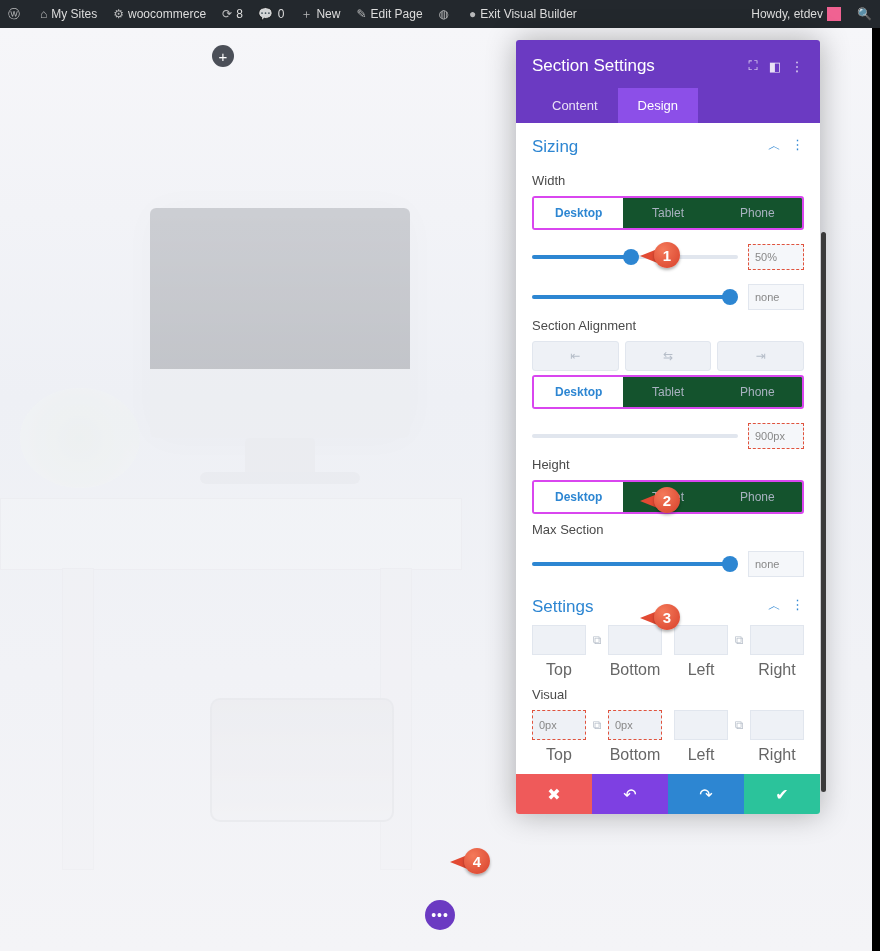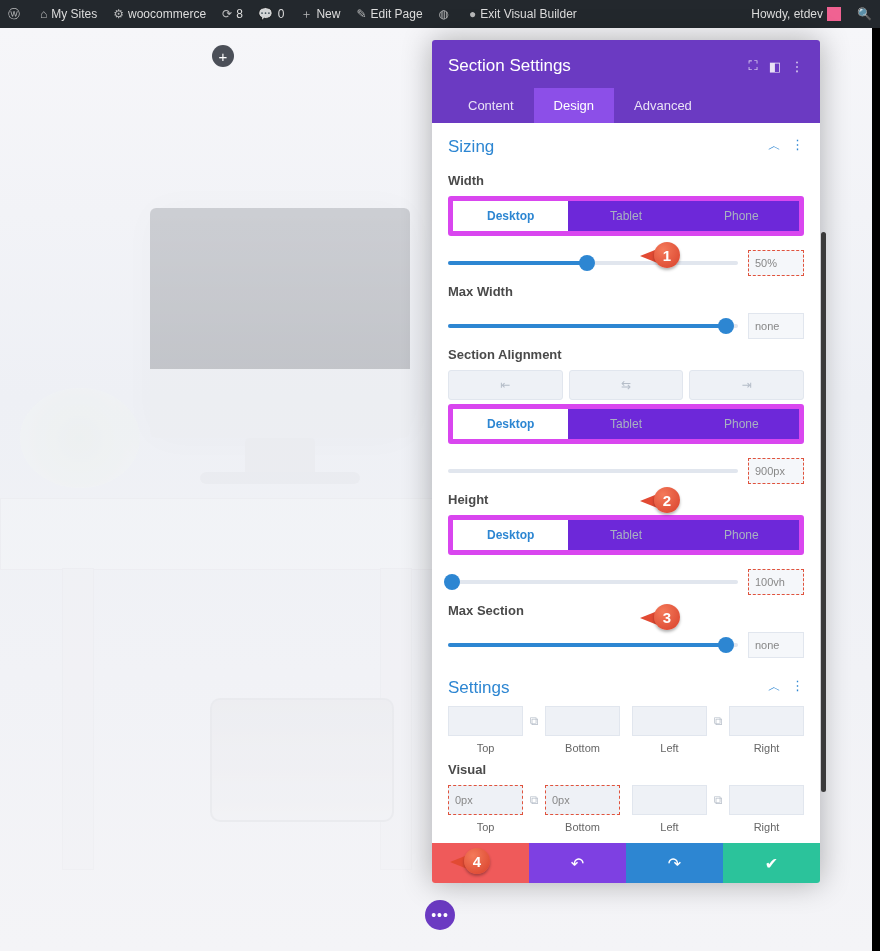--- a/index.html
+++ b/index.html
@@ -20,51 +20,51 @@
 .desk .tabletop{position:absolute;left:0;top:470px;width:460px;height:70px;background:#fbfbfd;border:1px solid #e3e3e7}
 .desk .leg{position:absolute;top:540px;width:30px;height:300px;background:#f1f1f4;border:1px solid #e3e3e7}
 .desk .leg.l1{left:62px}.desk .leg.l2{left:380px}
 .desk .flowers{position:absolute;left:20px;top:360px;width:120px;height:100px;border-radius:50%;background:radial-gradient(circle,#e9f2e4,#f5f9f2 70%)}
 .desk .chair{position:absolute;left:210px;top:670px;width:180px;height:120px;border:2px solid #cfd0d4;border-radius:10px;background:linear-gradient(180deg,#e0e0e3,#f0f0f3)}
 
 .addbtn{position:absolute;left:212px;top:45px;width:22px;height:22px;border-radius:50%;background:#4b4f58;color:#fff;display:flex;align-items:center;justify-content:center;font-size:15px;cursor:pointer}
 
 .fab{position:absolute;left:425px;top:900px;width:30px;height:30px;border-radius:50%;background:#6b3ac2;color:#fff;display:flex;align-items:center;justify-content:center;letter-spacing:1px;font-size:14px;cursor:pointer}
 
-.panel{position:absolute;right:60px;top:40px;width:388px;background:#fff;box-shadow:0 0 30px rgba(0,0,0,.3);border-radius:3px;overflow:hidden}
+.panel{position:absolute;right:60px;top:40px;width:304px;background:#fff;box-shadow:0 0 30px rgba(0,0,0,.3);border-radius:3px;overflow:hidden}
 .panel-head{background:#6b3ac2;color:#fff;padding:16px 12px 0 16px}
 .panel-head .titlebar{display:flex;align-items:center;padding-bottom:12px}
 .panel-head .titlebar .title{font-size:17px;flex:1}
 .panel-head .titlebar .hico{width:22px;text-align:center;opacity:.85;cursor:pointer}
 .tabs{display:flex}
 .tabs .tab{flex:0 0 auto;padding:10px 20px;font-size:13px;cursor:pointer;opacity:.85}
 .tabs .tab.active{background:#8c4fe8;opacity:1}
 .panel-body{padding:0 12px 10px 12px;max-height:806px;overflow:hidden}
 .acc-title{display:flex;align-items:flex-start;color:#2d86d2;font-size:17px;padding:14px 4px 8px 4px}
 .acc-title .spacer{flex:1}
 .acc-title .chev,.acc-title .dots{font-size:13px;color:#2d86d2;margin-left:10px;cursor:pointer}
-.field-label{font-size:13px;color:#4a4a4a;margin:8px 4px 8px 4px;font-weight:700}
-.devtabs{display:flex;border:5px solid #d946ef;border-radius:3px;overflow:hidden;margin:4px 4px}
-.devtabs .d{flex:1;text-align:center;padding:8px 0;font-size:12px;color:#a8b2c0;background:#6d28d9;cursor:pointer}
+.field-label{font-size:13px;color:#4a4a4a;margin:8px 4px 8px 4px;font-weight:400}
+.devtabs{display:flex;border:2px solid #d946ef;border-radius:3px;overflow:hidden;margin:4px 4px}
+.devtabs .d{flex:1;text-align:center;padding:8px 0;font-size:12px;color:#a8b2c0;background:#14532d;cursor:pointer}
 .devtabs .d.active{background:#fff;color:#2d86d2;font-weight:600}
 .slider-row{display:flex;align-items:center;margin:14px 4px 6px 4px}
 .slider-row .track{flex:1;height:4px;background:#e1e6ee;border-radius:2px;position:relative;margin-right:10px}
 .slider-row .fill{position:absolute;left:0;top:0;height:4px;background:#2d86d2;border-radius:2px}
 .slider-row .knob{position:absolute;top:-6px;width:16px;height:16px;background:#2d86d2;border-radius:50%}
 .valbox{width:48px;height:24px;border:1px solid #e1e6ee;background:#f5f7fa;font-size:11px;color:#888;display:flex;align-items:center;padding-left:6px}
 .valbox.hl{border:1px dashed #e0533d}
 .segbtns{display:flex;gap:6px;margin:0 4px}
 .segbtns .seg{flex:1;height:28px;background:#eef1f6;border:1px solid #e1e6ee;border-radius:3px;display:flex;align-items:center;justify-content:center;color:#b5bdc8;font-size:12px;cursor:pointer}
 .spacing-row{display:flex;align-items:center;margin:0 4px}
 .spacing-row .grp{flex:1;display:flex;align-items:center}
 .spacing-row .grp + .grp{margin-left:12px}
 .sbox{flex:1;height:28px;background:#eef1f6;border:1px solid #e1e6ee;display:flex;align-items:center;padding-left:6px;font-size:11px;color:#888}
 .sbox.hl{border:1px dashed #e0533d}
 .link{width:22px;text-align:center;color:#b5bdc8;font-size:12px}
-.sp-labels{display:flex;margin:6px 4px 0 4px;font-size:11px;color:#666}
+.sp-labels{display:flex;margin:6px 4px 0 4px;font-size:16px;color:#666}
 .sp-labels span{flex:1;text-align:center}
 .sp-labels .gap{width:22px;flex:0 0 22px}
 .sp-labels .biggap{width:12px;flex:0 0 12px}
 .actionbar{display:flex;height:40px}
 .actionbar .ab{flex:1;display:flex;align-items:center;justify-content:center;color:#fff;font-size:16px;cursor:pointer}
 .ab.red{background:#ef5a5a}.ab.pu{background:#7e40e2}.ab.bl{background:#2d86d2}.ab.gr{background:#2bc39b}
 
 .blackedge{position:absolute;right:0;top:28px;width:8px;height:923px;background:#000}
 
 .callout{position:absolute;width:40px;height:30px;pointer-events:none}
@@ -142,21 +142,20 @@
   <div class="panel-head">
     <div class="titlebar">
       <div class="title">Section Settings</div>
       <div class="hico">⛶</div>
       <div class="hico">◧</div>
       <div class="hico">⋮</div>
     </div>
     <div class="tabs">
       <div class="tab">Content</div>
       <div class="tab active">Design</div>
-      <div class="tab">Advanced</div>
     </div>
   </div>
 
   <div class="panel-body">
 
     <div class="acc-title">
       <span>Sizing</span>
       <span class="spacer"></span>
       <span class="chev">︿</span>
       <span class="dots">⋮</span>
@@ -169,21 +168,20 @@
       <div class="d">Phone</div>
     </div>
     <div class="slider-row">
       <div class="track">
             <div class="fill" style="width:48%"></div>
             <div class="knob" style="left:calc(48% - 8px)"></div>
           </div>
       <div class="valbox hl">50%</div>
     </div>
 
-    <div class="field-label">Max Width</div>
     <div class="slider-row">
       <div class="track">
             <div class="fill" style="width:96%"></div>
             <div class="knob" style="left:calc(96% - 8px)"></div>
           </div>
       <div class="valbox">none</div>
     </div>
 
     <div class="field-label">Section Alignment</div>
     <div class="segbtns">
@@ -202,27 +200,20 @@
             <div class="fill" style="width:0%"></div>
           </div>
       <div class="valbox hl">900px</div>
     </div>
 
     <div class="field-label">Height</div>
     <div class="devtabs">
       <div class="d active">Desktop</div>
       <div class="d">Tablet</div>
       <div class="d">Phone</div>
-    </div>
-    <div class="slider-row">
-      <div class="track">
-            <div class="fill" style="width:0%"></div>
-            <div class="knob" style="left:-4px"></div>
-          </div>
-      <div class="valbox hl">100vh</div>
     </div>
 
     <div class="field-label">Max Section</div>
     <div class="slider-row">
       <div class="track">
             <div class="fill" style="width:96%"></div>
             <div class="knob" style="left:calc(96% - 8px)"></div>
           </div>
       <div class="valbox">none</div>
     </div>

